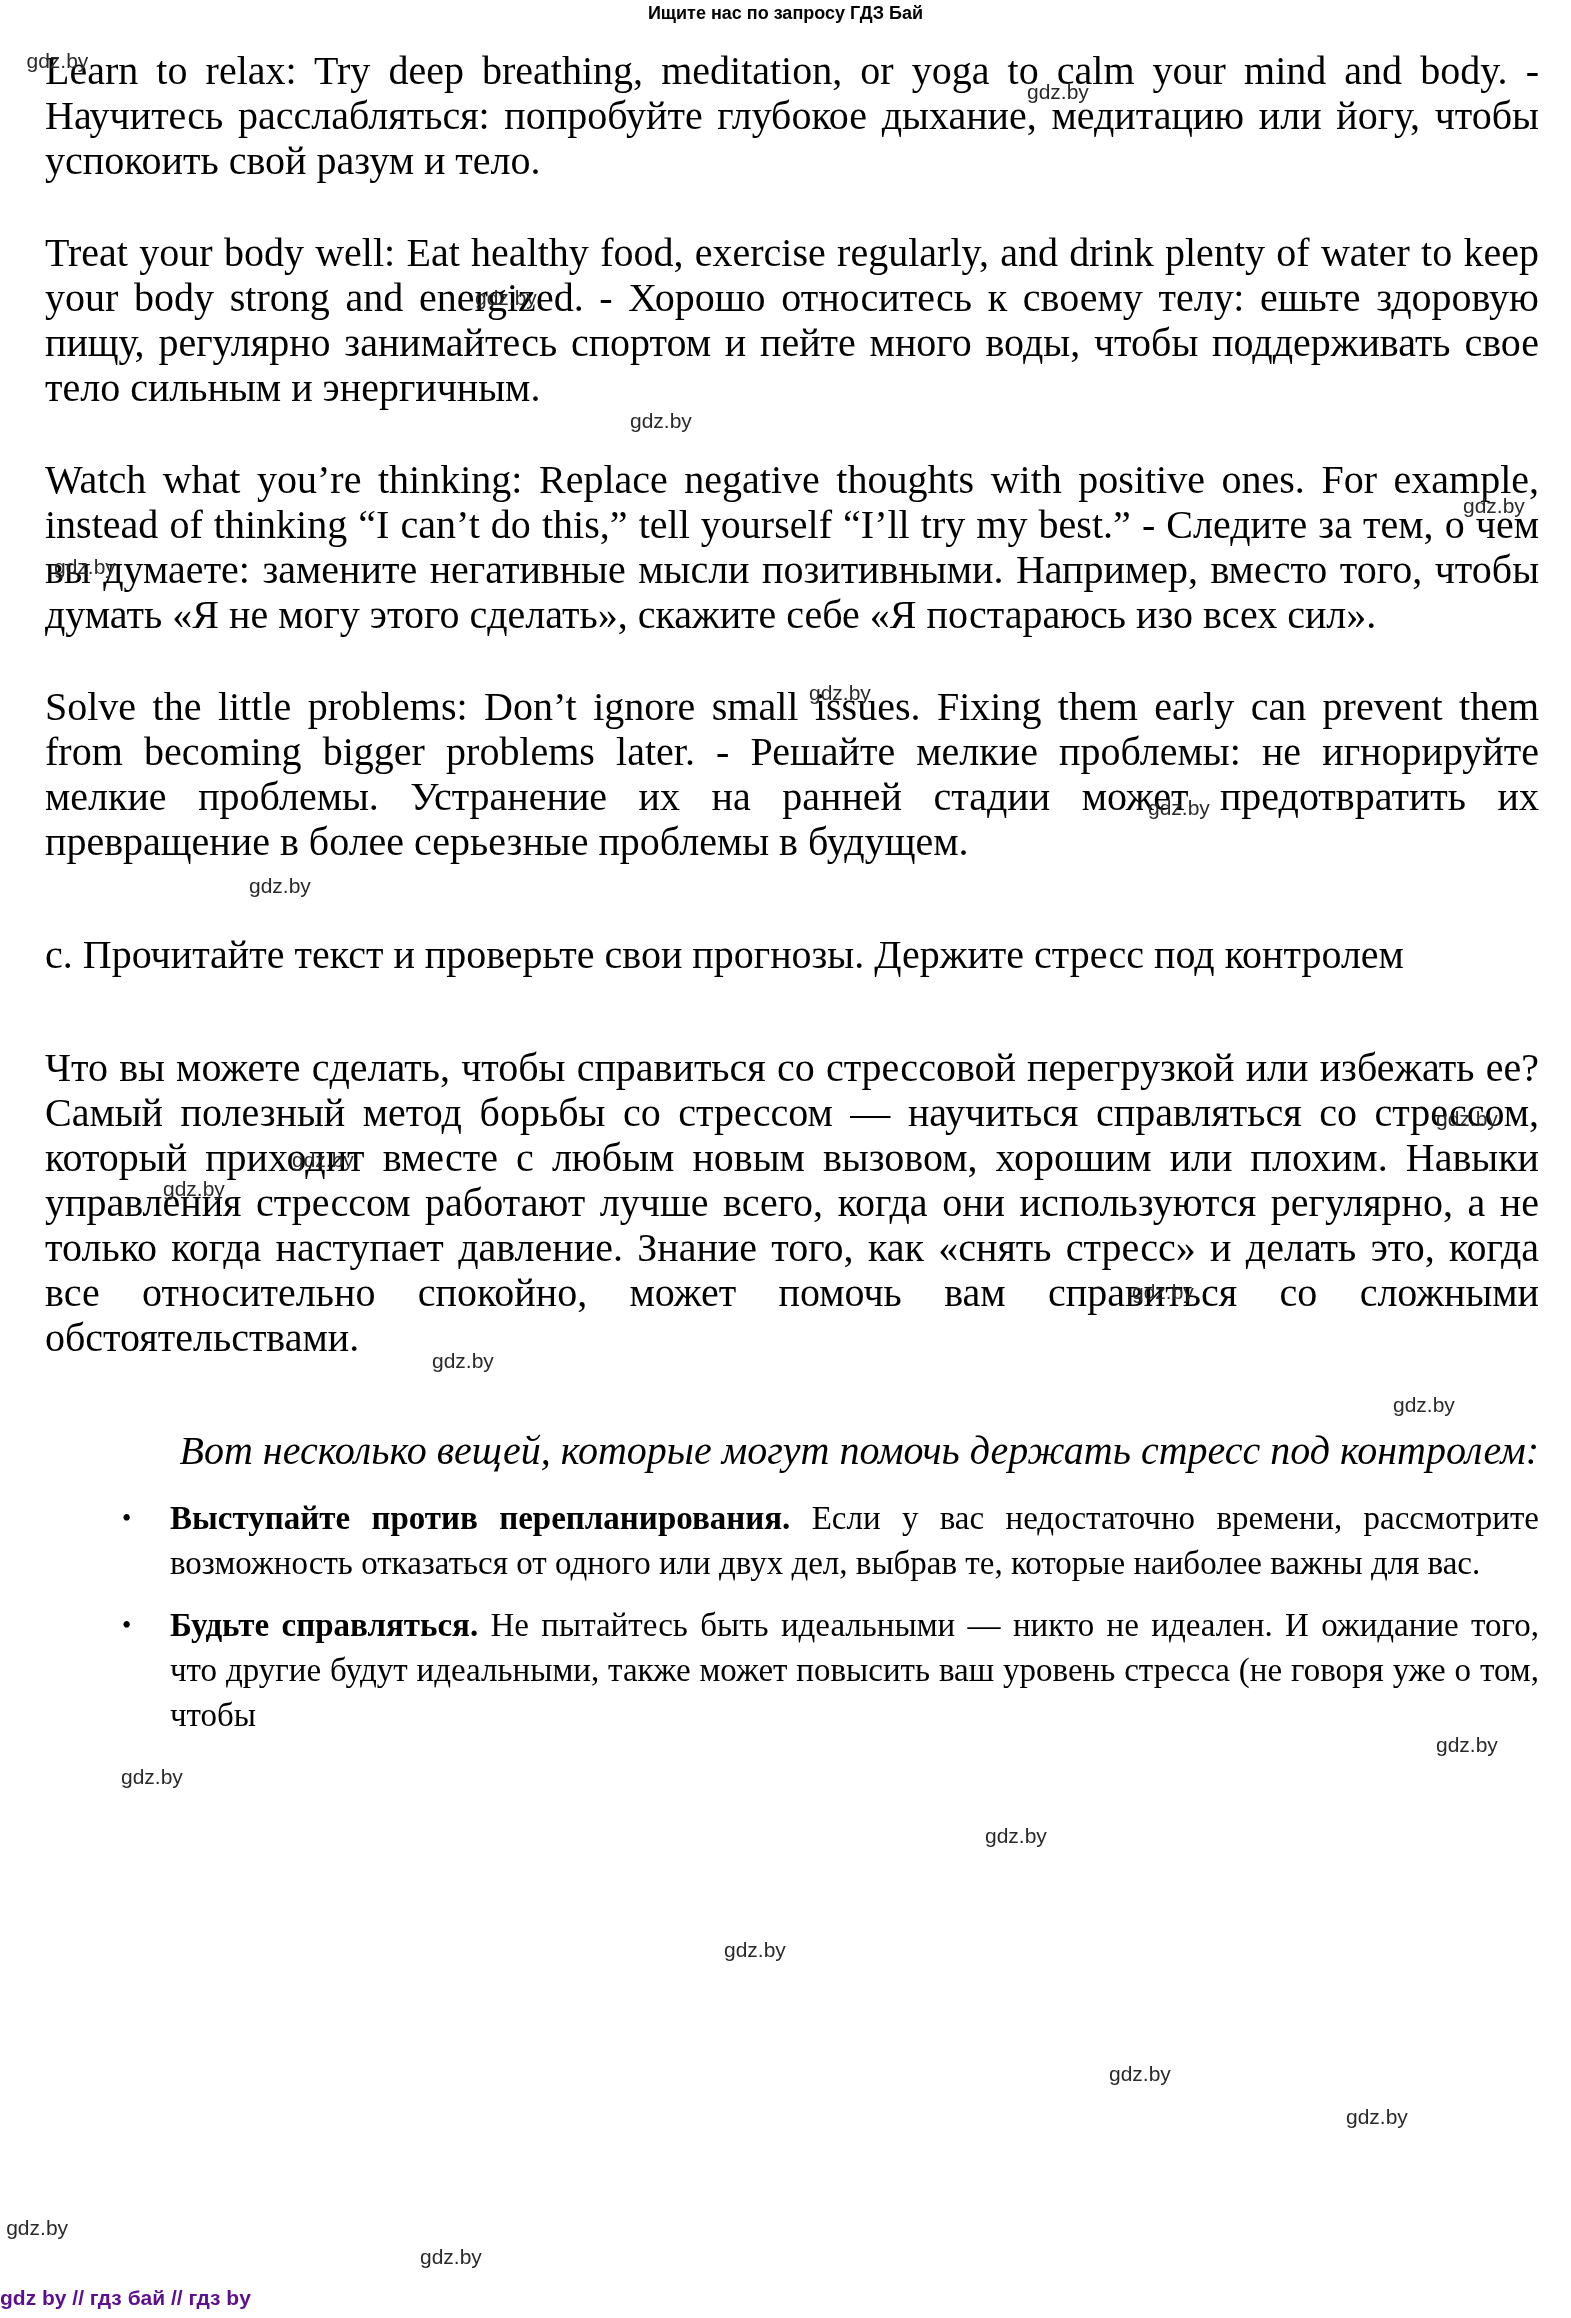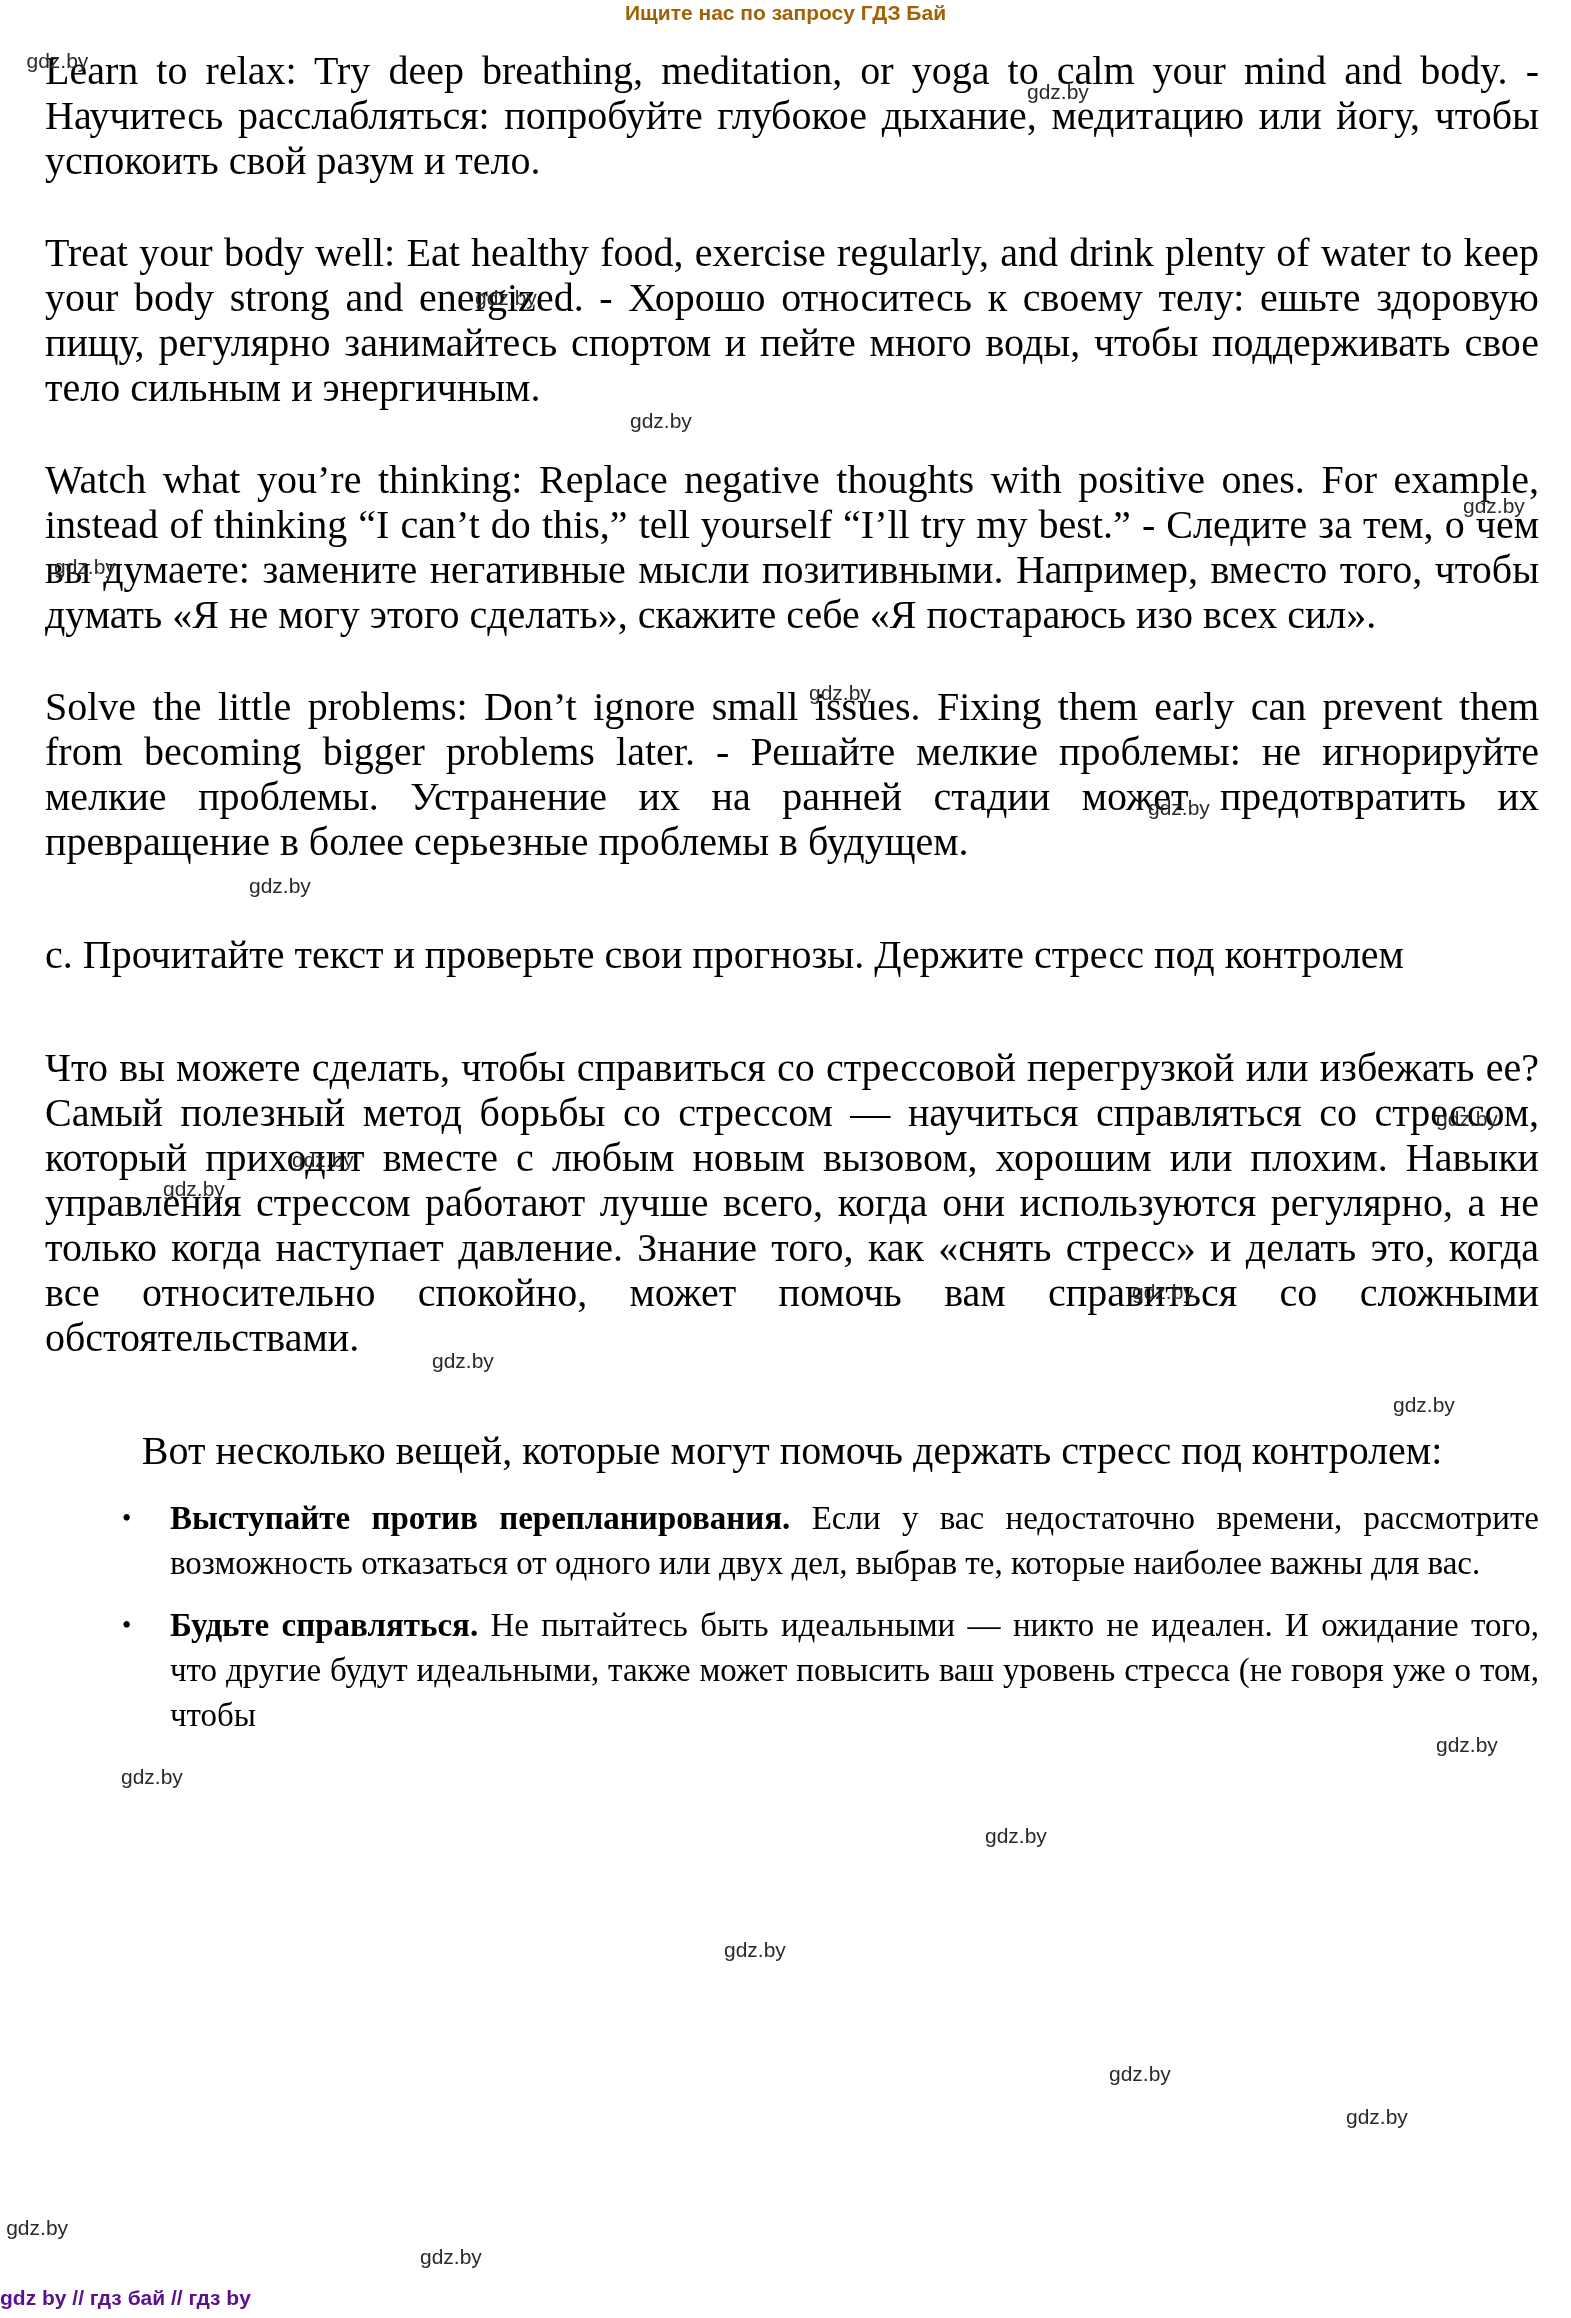--- a/index.html
+++ b/index.html
@@ -17,23 +17,23 @@
   }
 
   
   .site-header {
     position: absolute;
     top: 0px;
     left: 0;
     width: 100%;
     text-align: center;
     font-family: "Liberation Sans", "DejaVu Sans", sans-serif;
-    font-size: 21px;
+    font-size: 18px;
     font-weight: 700;
-    color: #a16207;
+    color: #000000;
     letter-spacing: 0px;
     line-height: 26.5px;
   }
   .site-footer {
     position: absolute;
     bottom: 9.3px;
     left: 0;
     width: 100%;
     text-align: left;
     font-family: "Liberation Sans", "DejaVu Sans", sans-serif;
@@ -53,21 +53,21 @@
 
   p.para {
     margin: 0;
     padding: 0;
     font-size: 40px;
     line-height: 45px;
     text-align: justify;
     text-justify: inter-word;
     color: #000;
   }
-  p.para.last-left { text-align: center; }
+  p.para.last-left { text-align: right; font-style: italic; }
 
   .gap-sm { height: 23px; }
   .gap-md { height: 47px; }
   .gap-lg { height: 68px; }
 
   
   ul.bullets {
     margin: 0;
     padding: 0 0 0 125px;
     list-style: none;

